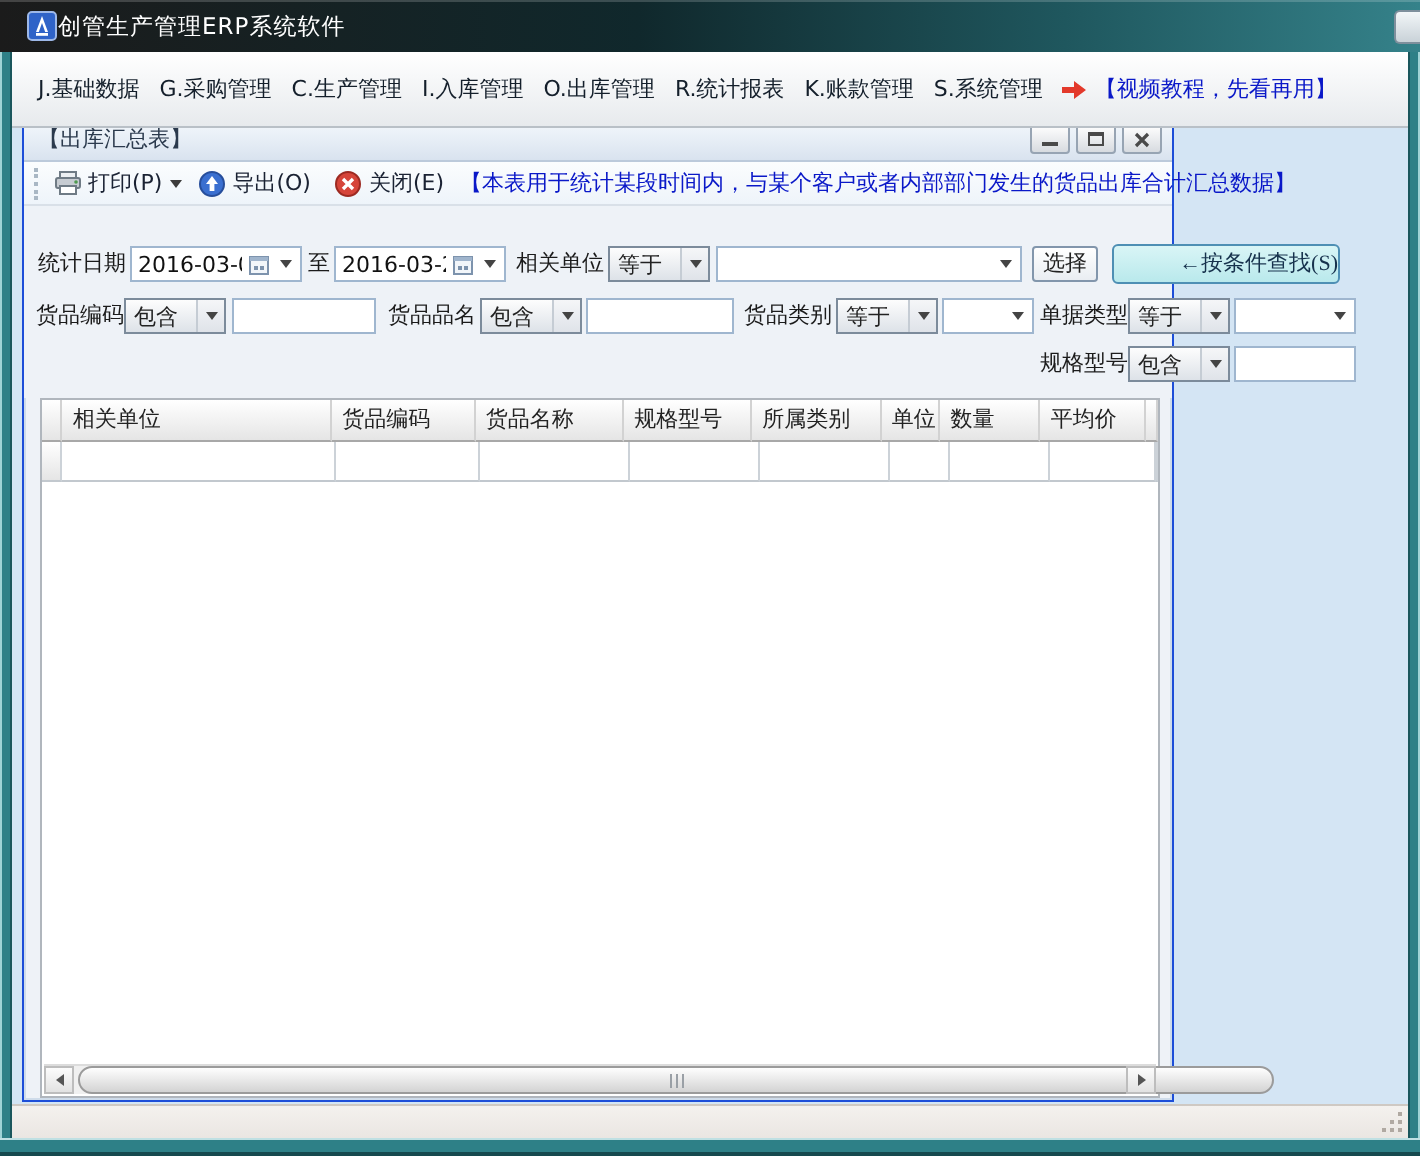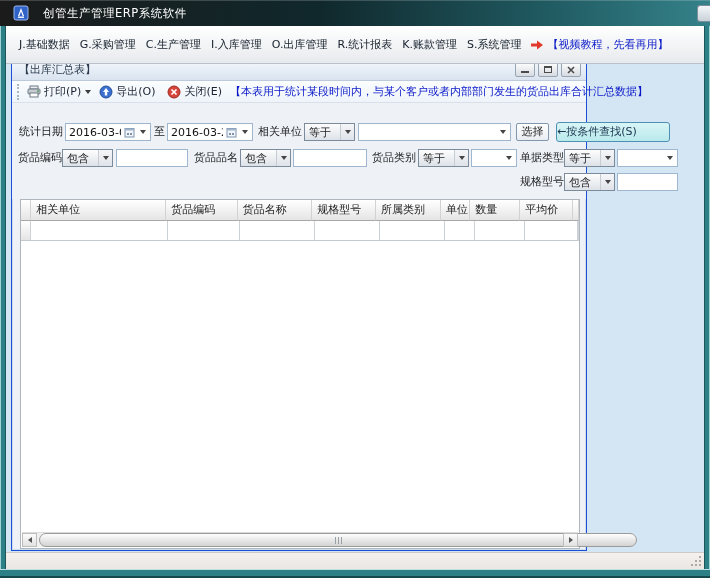--- a/index.html
+++ b/index.html
@@ -14,21 +14,21 @@
   .border-right { position:absolute; right:0; top:0; bottom:0; width:6px;
                   background:linear-gradient(270deg,#9fd3d6 0 1px,#2e8087 1px 5px,#1a565c 5px 6px); z-index:5; }
   .border-bottom{ position:absolute; left:0; right:0; bottom:0; height:9px;
                   background:linear-gradient(#bfe0e3 0 1px,#2e8087 1px 7px,#16494e 7px 9px); z-index:6; }
 
   .titlebar { position:absolute; left:0; top:0; right:0; height:26px;
               background:linear-gradient(90deg,#1b1b1b,#10282c 45%,#1f575e 75%,#35828a 100%);
               box-shadow:inset 0 1px 0 rgba(255,255,255,.18); z-index:7;
               display:flex; align-items:center; }
   .app-icon { margin-left:13px; width:16px; height:16px; display:inline-flex; }
-  .title-text { color:#ffffff; font-size:11.5px; margin-left:14px; letter-spacing:.5px; }
+  .title-text { color:#ffffff; font-size:11.5px; margin-left:0; letter-spacing:.5px; }
   .min-sliver { position:absolute; right:0; top:5px; width:13px; height:17px;
                 background:linear-gradient(#f2f6f8,#c9d2d8); border:1px solid #7e8f9c; border-right:none;
                 border-radius:3px 0 0 3px; }
 
   .menubar { position:absolute; left:6px; right:6px; top:26px; height:38px;
              background:linear-gradient(#ffffff,#e7eaed); border-bottom:1px solid #b9c0c7; z-index:6;
              display:flex; align-items:center; padding-left:8px; }
   .menu-item { padding:0 5px; line-height:25px; color:#141f2b; cursor:default; white-space:nowrap; }
   .video-arrow-icon { display:inline-flex; margin:0 3px 0 4px; }
   .video-link { color:#0a18c8; white-space:nowrap; }
@@ -75,21 +75,21 @@
   .field { position:absolute; height:18px; border:1px solid #9fb6cf; background:#ffffff;
            display:flex; align-items:center; }
   .field input { flex:1; min-width:0; border:none; outline:none; background:transparent;
                  font:11px "DejaVu Sans","Liberation Sans",sans-serif; padding:0 3px; color:#111; }
   .field .arr { border-left:none; background:#ffffff; }
   .cal { display:inline-flex; margin-right:1px; }
 
   .btn-select { position:absolute; height:18px; border:1px solid #8296ac; border-radius:2px;
                 background:linear-gradient(#ffffff,#e9edf2); text-align:center; line-height:16px; color:#222; }
   .btn-search { position:absolute; height:20px; border:1px solid #4e8fb4; border-radius:3px;
-                background:linear-gradient(#d9f5f6,#b9e9ec); text-align:left; line-height:18px; color:#17324d; }
+                background:linear-gradient(#d9f5f6,#b9e9ec); text-align:right; line-height:18px; color:#17324d;font-family:Liberation Serif, serif; }
 
   
   .tablewrap { position:absolute; left:8px; right:6px; top:140px; height:350px;
                background:#ffffff; border:1px solid #b0b6bd; }
   .thead { display:flex; height:21px; }
   .th { background:linear-gradient(#ffffff,#e5e5e5); border-right:1px solid #d2d2d2;
         border-bottom:1px solid #a8a8a8; padding-left:5px; line-height:20px; color:#222;
         overflow:hidden; white-space:nowrap; }
   .trow { display:flex; height:20px; }
   .td { background:#ffffff; border-right:1px solid #ccd2d8; border-bottom:1px solid #c2c8ce; }

